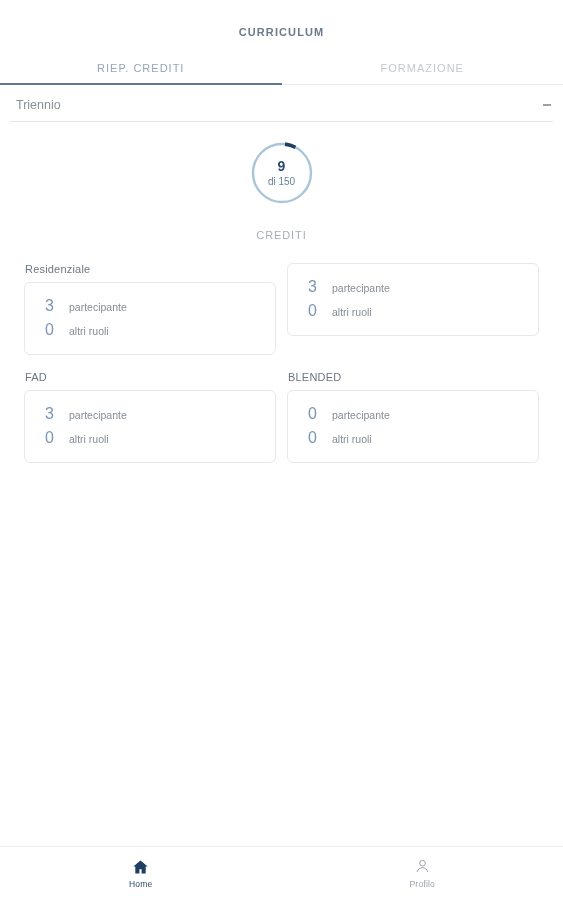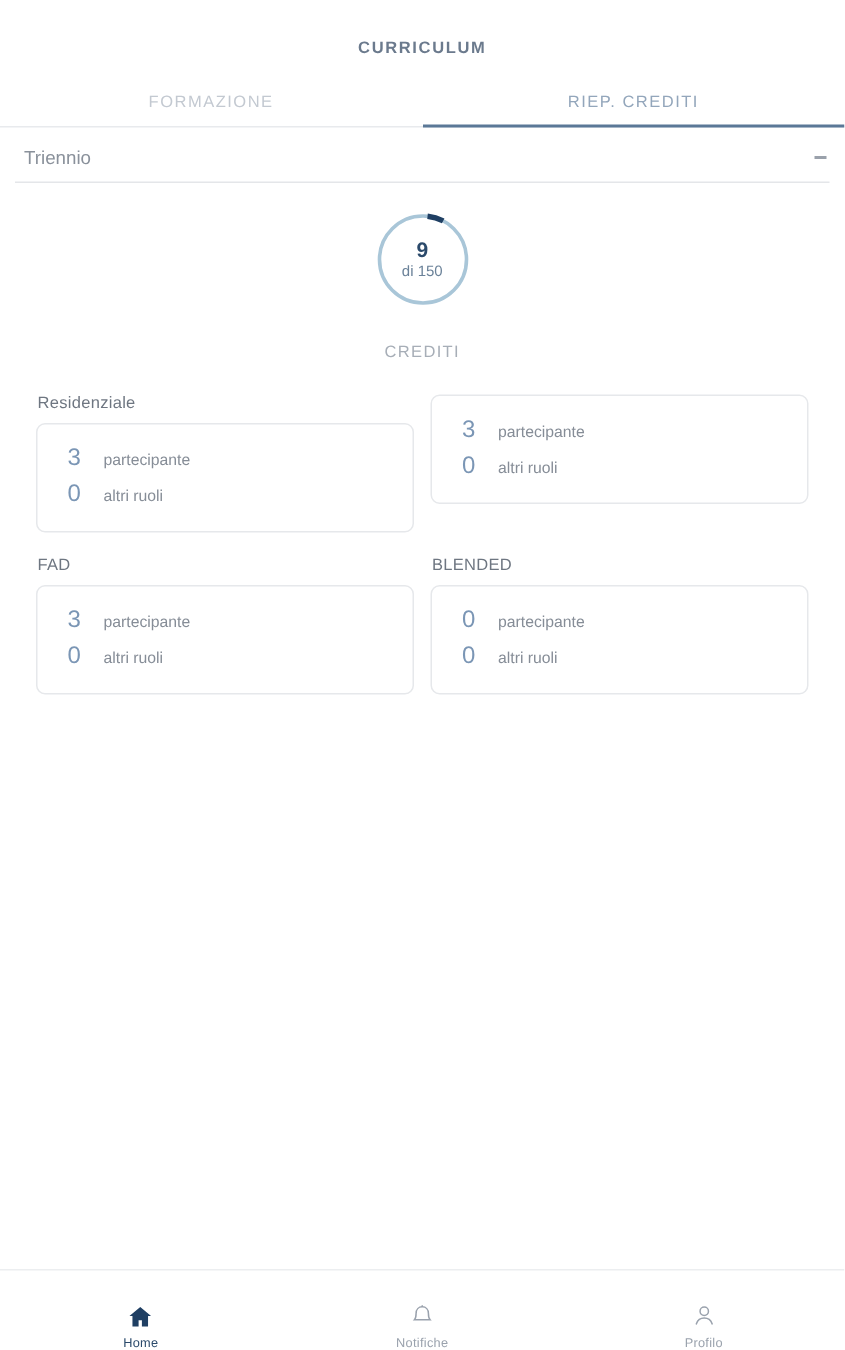--- a/index.html
+++ b/index.html
@@ -167,21 +167,21 @@
     color: #868d97;
   }
 
   
   .bottom-nav {
     position: absolute;
     left: 0; right: 0; bottom: 0;
     height: 54px;
     border-top: 1px solid #eceef0;
     display: flex;
-    align-items: flex-end;
+    align-items: center;
     background: #fff;
   }
   .nav-item {
     flex: 1;
     display: flex;
     flex-direction: column;
     align-items: center;
     justify-content: center;
     gap: 4px;
     cursor: pointer;
@@ -195,25 +195,25 @@
   .nav-idle   .nav-label { color: #9aa2ad; }
 </style>
 </head>
 <body>
 
 <div class="header">
   <div class="header-title">CURRICULUM</div>
 </div>
 
 <div class="tabs">
+  <div class="tab tab-active">
+    <span>RIEP. CREDITI</span>
+  </div>
   <div class="tab tab-inactive">
     <span>FORMAZIONE</span>
-  </div>
-  <div class="tab tab-active">
-    <span>RIEP. CREDITI</span>
   </div>
 </div>
 
 <div class="selectors">
   <div class="select">
     <span class="select-value">Triennio</span>
     <span class="caret"></span>
   </div>
 </div>
 
@@ -294,29 +294,20 @@
 
   <div class="nav-item nav-active">
     <span class="nav-icon">
       <svg width="17" height="16" viewBox="0 0 17 16">
         <path d="M8.5 1.4 L1.3 7.4 h2 v7 h4.1 v-4.2 h2.2 v4.2 h4.1 v-7 h2 Z" fill="#1f3f63"></path>
       </svg>
     </span>
     <span class="nav-label">Home</span>
   </div>
 
-  <div class="nav-item nav-idle">
-    <span class="nav-icon">
-      <svg width="17" height="17" viewBox="0 0 17 17">
-        <path d="M8.5 2.2 c-2.5 0 -4.1 1.9 -4.1 4.3 c0 3.1 -1.1 4.3 -1.1 4.3 h10.4 s-1.1 -1.2 -1.1 -4.3 c0 -2.4 -1.6 -4.3 -4.1 -4.3 Z" fill="none" stroke="#9aa2ad" stroke-width="1"></path>
-        <path d="M8.5 1.2 v1.1" stroke="#9aa2ad" stroke-width="1"></path>
-      </svg>
-    </span>
-    <span class="nav-label">Notifiche</span>
-  </div>
 
   <div class="nav-item nav-idle">
     <span class="nav-icon">
       <svg width="17" height="17" viewBox="0 0 17 17">
         <circle cx="8.5" cy="5.2" r="2.8" fill="none" stroke="#9aa2ad" stroke-width="1"></circle>
         <path d="M3.2 13.6 c0.9 -2.6 2.9 -3.9 5.3 -3.9 s4.4 1.3 5.3 3.9" fill="none" stroke="#9aa2ad" stroke-width="1" stroke-linecap="round"></path>
       </svg>
     </span>
     <span class="nav-label">Profilo</span>
   </div>

